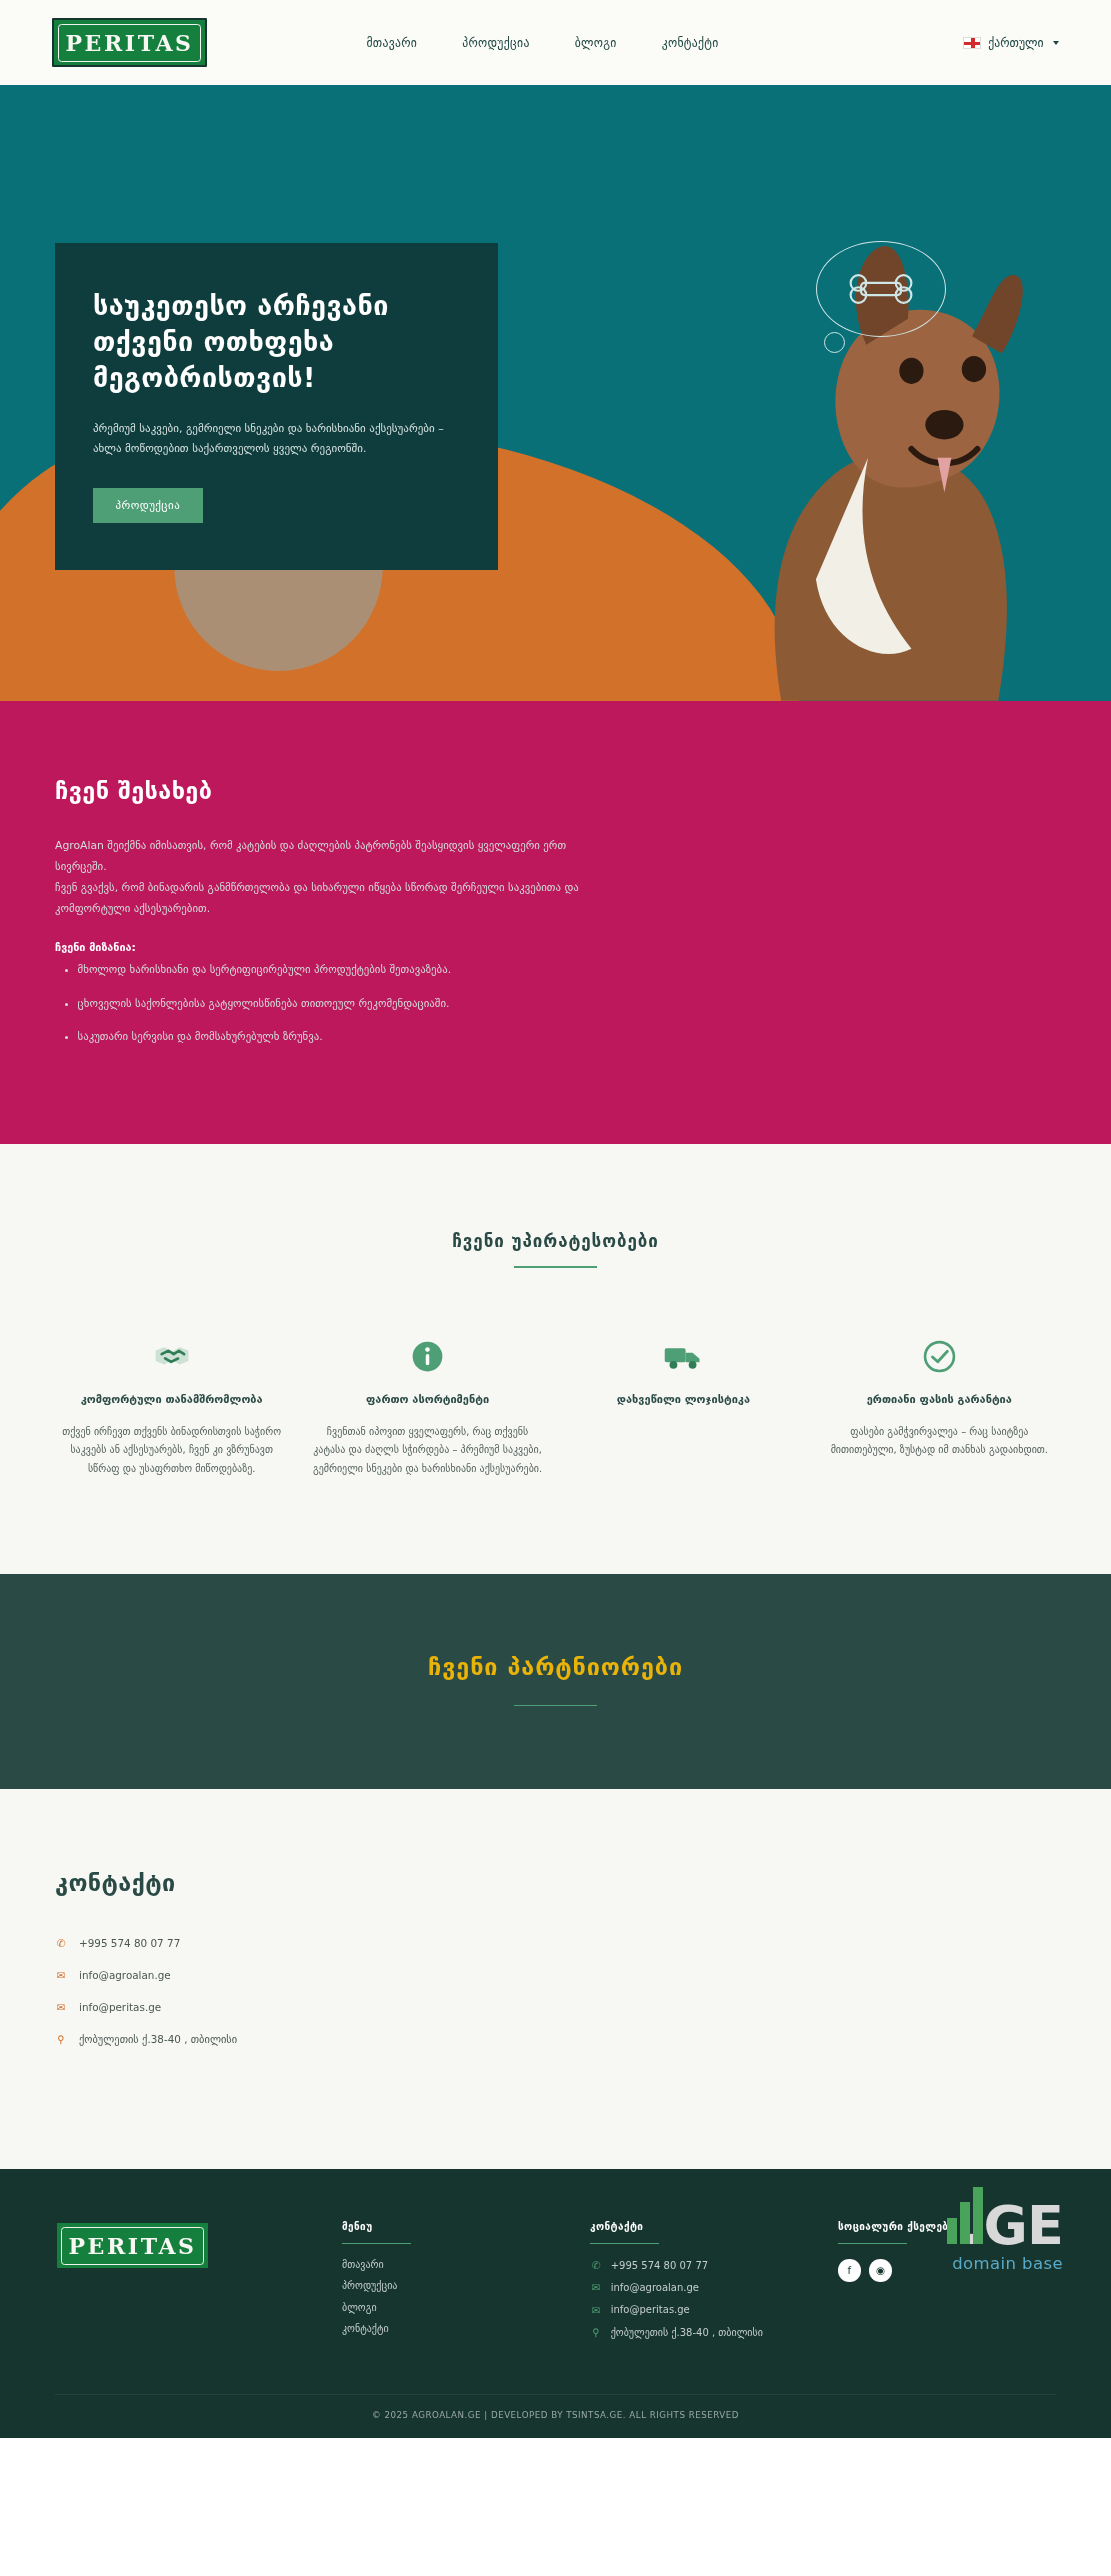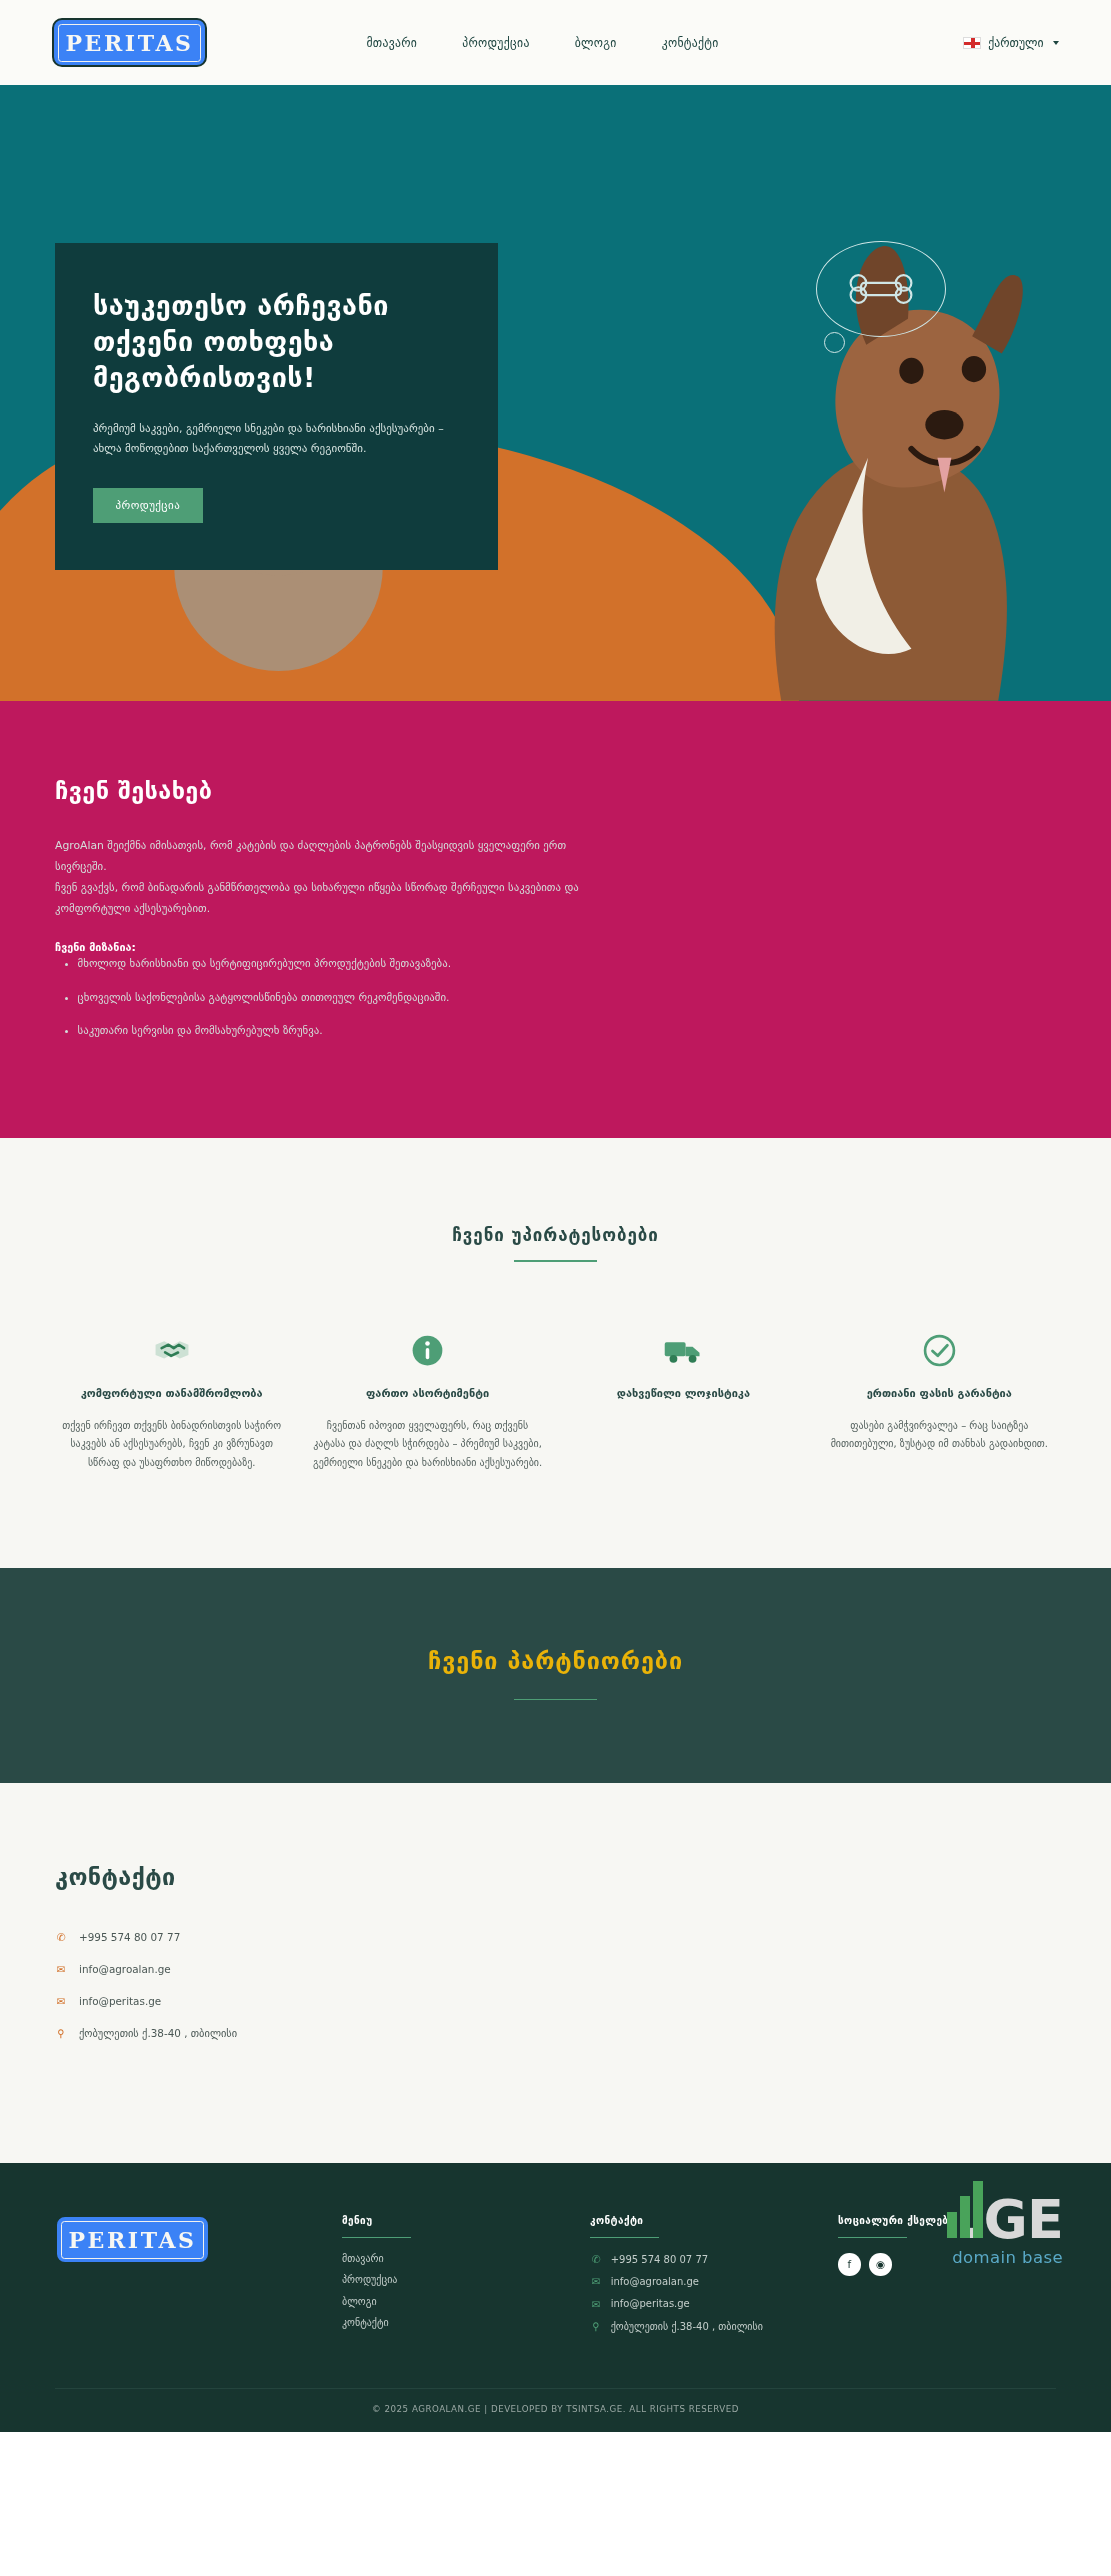--- a/index.html
+++ b/index.html
@@ -23,22 +23,22 @@
     z-index: 5;
   }
   .logo-wrap {
     width: 174px;
     display: flex;
     align-items: center;
   }
   .logo-badge {
     width: 155px;
     height: 49px;
-    background: #3b82f6;
-    border-radius: 10px;
+    background: #15803d;
+    border-radius: 1px;
     display: flex;
     align-items: center;
     justify-content: center;
     position: relative;
     border: 2.6px solid #17352f;
   }
   .logo-badge::before {
     content: "";
     position: absolute;
     left: 4.3px; right: 4.3px; top: 3.5px; bottom: 3.5px;
@@ -211,21 +211,21 @@
     max-width: 538px;
     color: #d3dedb;
   }
   .about .strong-line {
     margin-top: 22.6px;
     font-size: 10.8px;
     font-weight: bold;
     color: #ffffff;
   }
   .about ul {
-    margin-top: 0;
+    margin-top: 6px;
     padding-left: 22.6px;
   }
   .about li {
     font-size: 10.8px;
     line-height: 1.8;
     margin-bottom: 14px;
     color: #d3dedb;
   }
 
   

